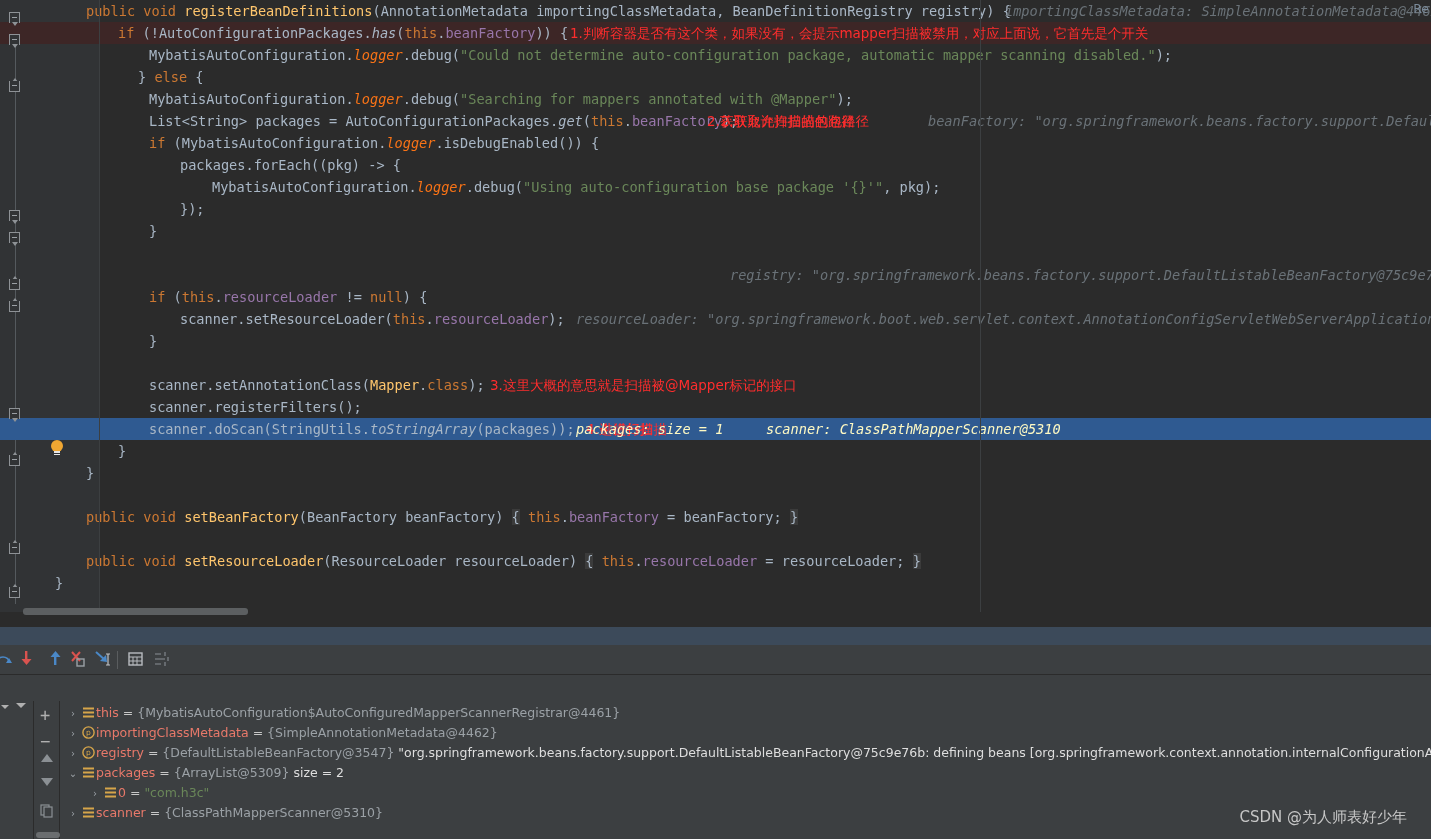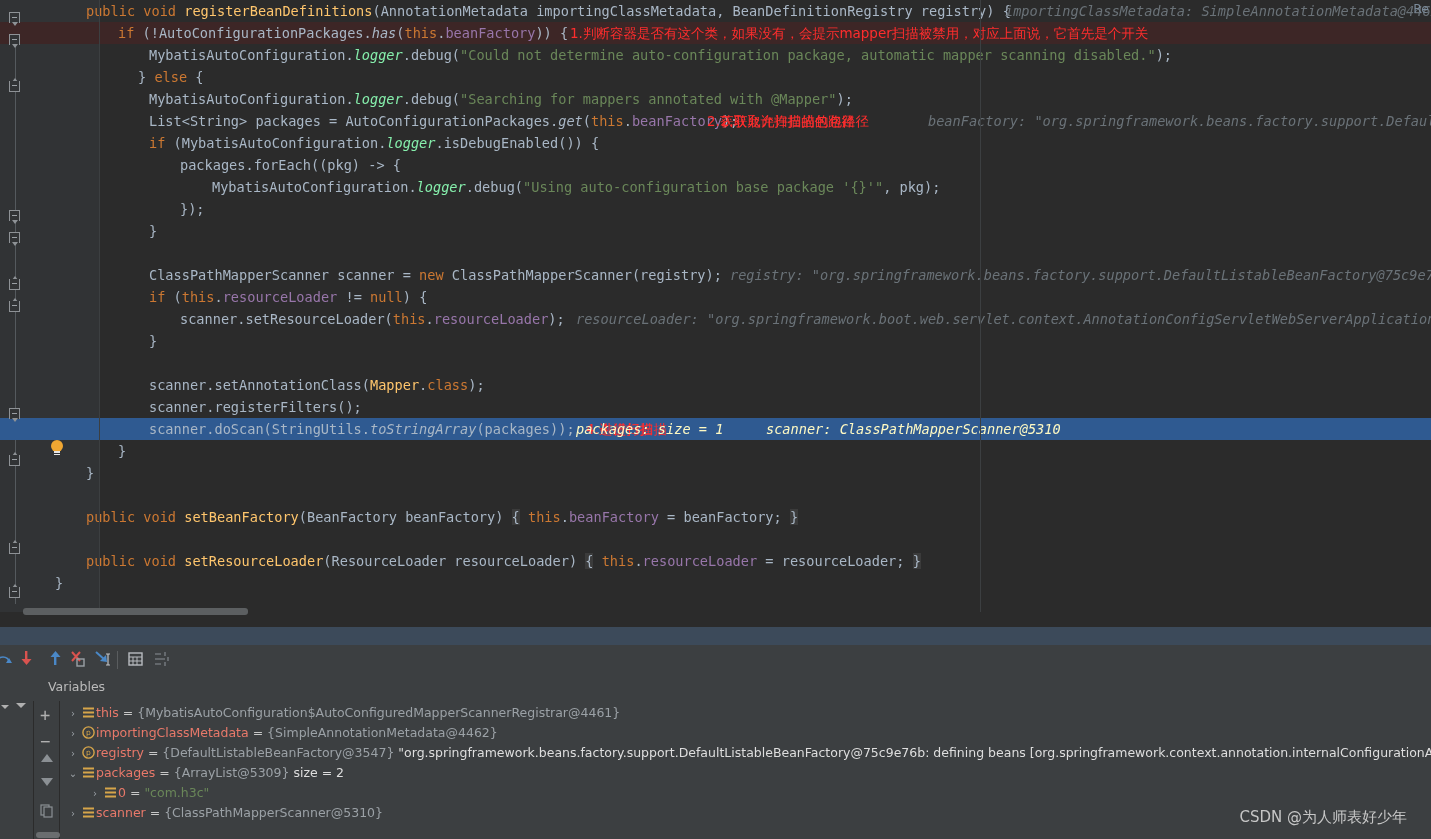--- a/index.html
+++ b/index.html
@@ -39,21 +39,21 @@
   .bulb{position:absolute;left:50px;width:14px;height:16px;}
   .bulb .b{position:absolute;left:1px;top:0;width:12px;height:12px;border-radius:50%;background:#f0a732;}
   .bulb .s{position:absolute;left:4px;top:11px;width:6px;height:2px;background:#e6e6e6;}
   .bulb .s2{position:absolute;left:4px;top:14px;width:6px;height:1px;background:#e6e6e6;}
   
   .kw{color:#cc7832;}
   .fn{color:#ffc66d;}
   .pl{color:#a9b7c6;}
   .str{color:#6a8759;}
   .fld{color:#9876aa;}
-  .sfld{color:#86efac;font-style:italic;margin-top:40px;}
+  .sfld{color:#f97316;font-style:italic;margin-top:40px;}
   .stat{color:#a9b7c6;font-style:italic;}
   .cmtzh{color:#ff2d2d;font-family:"DejaVu Sans","Liberation Sans",sans-serif;font-size:13.5px;}
   .hint{color:#6a7278;font-style:italic;}
   .hintsel{color:#fef9c3;font-style:italic;}
   .brace{background:#3b3b3b;}
   
   .vline{position:absolute;top:0;width:1px;height:612px;background:#3c3f41;}
   .hscroll{position:absolute;left:23px;top:608px;width:225px;height:7px;background:#5c5f61;border-radius:3px;}
   
   .dblwrap{position:relative;display:inline-block;}
@@ -113,26 +113,26 @@
       <div class="line" style="top: 44px;"><span class="ltext" style="left: 149px;"><span class="pl">MybatisAutoConfiguration.</span><span class="sfld">logger</span><span class="pl">.debug(</span><span class="str">"Could not determine auto-configuration package, automatic mapper scanning disabled."</span><span class="pl">);</span></span></div>
       <div class="line" style="top: 66px; margin-left: 20px;"><span class="ltext" style="left: 118px;"><span class="pl">} </span><span class="kw">else</span><span class="pl"> {</span></span></div>
       <div class="line" style="top: 88px;"><span class="ltext" style="left: 149px;"><span class="pl">MybatisAutoConfiguration.</span><span class="sfld">logger</span><span class="pl">.debug(</span><span class="str">"Searching for mappers annotated with @Mapper"</span><span class="pl">);</span></span></div>
       <div class="line" style="top: 110px;"><span class="ltext" style="left: 149px;"><span class="pl">List&lt;String&gt; packages = AutoConfigurationPackages.</span><span class="stat">get</span><span class="pl">(</span><span class="kw">this</span><span class="pl">.</span><span class="fld">beanFactory</span><span class="pl">);</span></span><span class="ltext cmtzh" style="left: 721px;"><span class="dblwrap">2.获取允许扫描的包路径<span class="dbl2">2.获取允许扫描的包路径</span></span></span><span class="ltext hint" style="left: 928px;">beanFactory: "org.springframework.beans.factory.support.Default</span></div>
       <div class="line" style="top: 132px;"><span class="ltext" style="left: 149px;"><span class="kw">if </span><span class="pl">(MybatisAutoConfiguration.</span><span class="sfld">logger</span><span class="pl">.isDebugEnabled()) {</span></span></div>
       <div class="line" style="top: 154px;"><span class="ltext" style="left: 180px;"><span class="pl">packages.forEach((pkg) -&gt; {</span></span></div>
       <div class="line" style="top: 176px;"><span class="ltext" style="left: 212px;"><span class="pl">MybatisAutoConfiguration.</span><span class="sfld">logger</span><span class="pl">.debug(</span><span class="str">"Using auto-configuration base package '{}'"</span><span class="pl">, pkg);</span></span></div>
       <div class="line" style="top: 198px;"><span class="ltext" style="left: 180px;"><span class="pl">});</span></span></div>
       <div class="line" style="top: 220px;"><span class="ltext" style="left: 149px;"><span class="pl">}</span></span></div>
       <div class="line" style="top: 242px;"><span class="ltext" style="left: 149px;"></span></div>
-      <div class="line" style="top: 264px;"><span class="ltext" style="left: 149px;"><span class="pl">ClassPathMapperScanner scanner = </span><span class="kw">new </span><span class="pl">ClassPathMapperScanner(registry);</span></span><span class="ltext hint" style="left: 730px;">registry: "org.springframework.beans.factory.support.DefaultListableBeanFactory@75c9e76b</span></div>
+      <div class="line" style="top: 264px;"><span class="ltext hint" style="left: 730px;">registry: "org.springframework.beans.factory.support.DefaultListableBeanFactory@75c9e76b</span></div>
       <div class="line" style="top: 286px;"><span class="ltext" style="left: 149px;"><span class="kw">if </span><span class="pl">(</span><span class="kw">this</span><span class="pl">.</span><span class="fld">resourceLoader</span><span class="pl"> != </span><span class="kw">null</span><span class="pl">) {</span></span></div>
       <div class="line" style="top: 308px;"><span class="ltext" style="left: 180px;"><span class="pl">scanner.setResourceLoader(</span><span class="kw">this</span><span class="pl">.</span><span class="fld">resourceLoader</span><span class="pl">);</span></span><span class="ltext hint" style="left: 576px;">resourceLoader: "org.springframework.boot.web.servlet.context.AnnotationConfigServletWebServerApplicationCo</span></div>
       <div class="line" style="top: 330px;"><span class="ltext" style="left: 149px;"><span class="pl">}</span></span></div>
       <div class="line" style="top: 352px;"><span class="ltext" style="left: 149px;"></span></div>
-      <div class="line" style="top: 374px;"><span class="ltext" style="left: 149px;"><span class="pl">scanner.setAnnotationClass(</span><span class="fn">Mapper</span><span class="pl">.</span><span class="kw">class</span><span class="pl">);</span></span></div>
+      <div class="line" style="top: 374px;"><span class="ltext" style="left: 149px;"><span class="pl">scanner.setAnnotationClass(</span><span class="fn">Mapper</span><span class="pl">.</span><span class="kw">class</span><span class="pl">);</span></span><span class="ltext cmtzh" style="left: 490px;">3.这里大概的意思就是扫描被@Mapper标记的接口</span></div>
       <div class="line" style="top: 396px;"><span class="ltext" style="left: 149px;"><span class="pl">scanner.registerFilters();</span></span></div>
       <div class="line sel" style="top: 418px;"><span class="ltext" style="left: 149px;"><span class="pl">scanner.doScan(StringUtils.</span><span class="stat">toStringArray</span><span class="pl">(packages));</span></span><span class="ltext cmtzh" style="left: 600px;"><span class="dblwrap">4.进行扫描<span class="dbl2">4.进行扫描</span></span></span><span class="ltext hintsel" style="left: 576px;">packages: size = 1</span><span class="ltext hintsel" style="left: 766px;">scanner: ClassPathMapperScanner@5310</span></div>
       <div class="line" style="top: 440px;"><span class="ltext" style="left: 118px;"><span class="pl">}</span></span></div>
       <div class="line" style="top: 462px;"><span class="ltext" style="left: 86px;"><span class="pl">}</span></span></div>
       <div class="line" style="top: 484px;"><span class="ltext" style="left: 55px;"></span></div>
       <div class="line" style="top: 506px;"><span class="ltext" style="left: 86px;"><span class="kw">public </span><span class="kw">void </span><span class="fn">setBeanFactory</span><span class="pl">(BeanFactory beanFactory) </span><span class="brace">{</span><span class="pl"> </span><span class="kw">this</span><span class="pl">.</span><span class="fld">beanFactory</span><span class="pl"> = beanFactory; </span><span class="brace">}</span></span></div>
       <div class="line" style="top: 528px;"><span class="ltext" style="left: 86px;"></span></div>
       <div class="line" style="top: 550px;"><span class="ltext" style="left: 86px;"><span class="kw">public </span><span class="kw">void </span><span class="fn">setResourceLoader</span><span class="pl">(ResourceLoader resourceLoader) </span><span class="brace">{</span><span class="pl"> </span><span class="kw">this</span><span class="pl">.</span><span class="fld">resourceLoader</span><span class="pl"> = resourceLoader; </span><span class="brace">}</span></span></div>
       <div class="line" style="top: 572px;"><span class="ltext" style="left: 55px;"><span class="pl">}</span></span></div>
     </div>
@@ -231,23 +231,20 @@
     </span>
 
     <span class="ticon" style="left:152px">
       <svg width="20" height="20" viewBox="0 0 20 20">
         <path d="M3 5 h6 M3 10 h10 M3 15 h6" stroke="#70757a" stroke-width="1.6"></path>
         <path d="M13 3 v4 M16 8 v4 M13 13 v4" stroke="#70757a" stroke-width="1.6"></path>
       </svg>
     </span>
   </div>
 
-  <div class="tabrow">
-    <span class="vtab">Variables</span>
-  </div>
 
   <div class="sep-v"></div>
   <div class="sep-v2"></div>
 
   <div class="framespane">
     <div class="framesinner" id="framesinner"></div>
   </div>
   <span class="comboarrow"></span>
   <span class="comboarrow2"></span>
 

